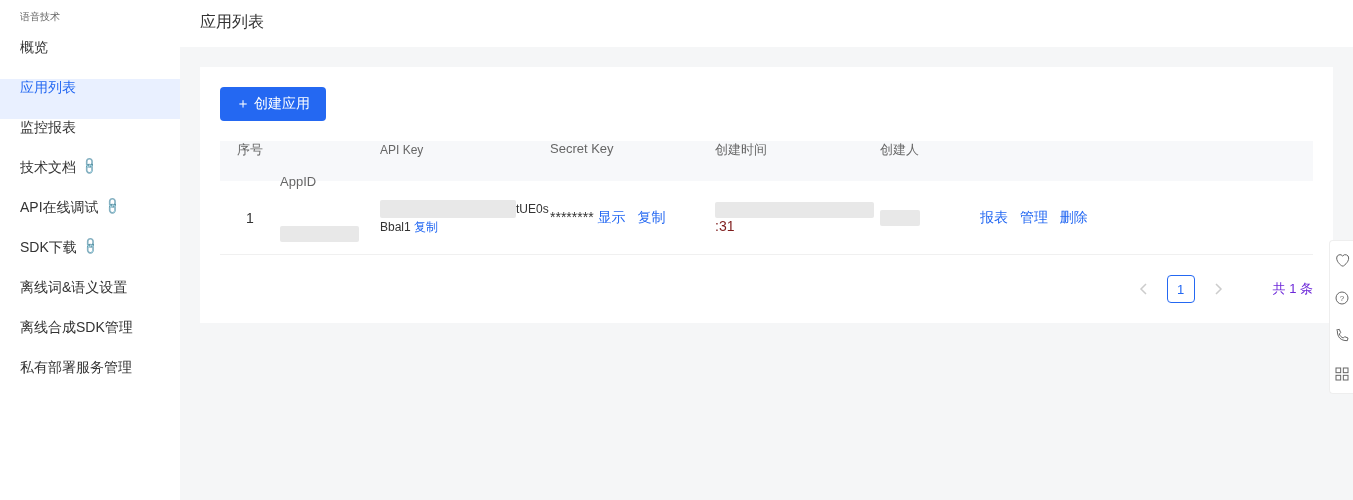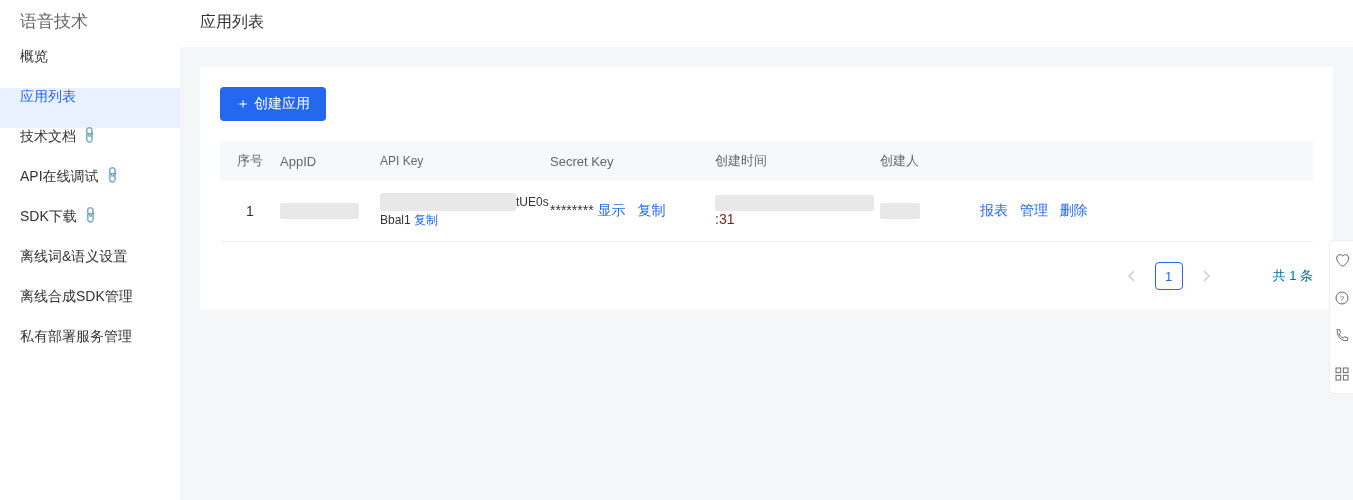--- a/index.html
+++ b/index.html
@@ -1,70 +1,73 @@
 <!DOCTYPE html>
 <html><head>
   <meta charset="utf-8">
   <style>
     * { margin: 0; padding: 0; box-sizing: border-box; }
     body { font-family: -apple-system, BlinkMacSystemFont, "Segoe UI", "PingFang SC", "Microsoft YaHei", sans-serif; font-size: 14px; color: #333; background: #f5f6f7; overflow: hidden; }
     .container { display: flex; width: 1353px; height: 500px; }
     
     .sidebar { width: 180px; background: #fff; padding-top: 10px; }
-    .sidebar-title { font-size: 17px; color: #666; padding: 0 20px 15px; }
+    .sidebar-title { font-size: 10px; color: #666; padding: 0 20px 15px; }
     .sidebar-item { display: flex; align-items: flex-start; height: 40px; padding: 0 20px; font-size: 14px; color: #333; cursor: pointer; }
     .sidebar-item.active { background: #e9f0ff; color: #2468f2; }
     .link-icon { margin-left: 6px; color: #999; font-size: 12px; transform: rotate(-45deg); display: inline-block; }
     
     .main { flex: 1; display: flex; flex-direction: column; background: #f5f6f7; }
     .page-header { background: #fff; padding: 12px 20px 14px; font-size: 16px; color: #333; margin-bottom: 20px; }
     
     .content { background: #fff; margin: 0 20px 20px 20px; padding: 20px; }
     
     .create-btn { display: inline-flex; align-items: center; background: #2468f2; color: #fff; border: none; padding: 8px 16px; border-radius: 4px; font-size: 14px; cursor: pointer; margin-bottom: 20px; }
     .create-btn .plus { margin-right: 4px; font-size: 14px; }
     
     .table { width: 100%; }
-    .table-header { display: flex; background: #f7f8fa; height: 40px; align-items: center; font-size: 13px; color: #666; }
+    .table-header { display: flex; background: #f7f8fa; height: 40px; font-size: 13px; color: #666; }
     .table-row { display: flex; align-items: center; min-height: 56px; border-bottom: 1px solid #f0f0f0; font-size: 14px; padding: 12px 0; }
     
     .col-seq { width: 60px; text-align: center; }
     .col-name { width: 165px; padding-left: 4px; }
-    .col-appid { width: 100px; }
+    .col-appid { width: 100px; margin-top: 33px; }
     .col-apikey { width: 170px; word-break: break-all; font-size: 12px; line-height: 1.5; }
     .col-secret { width: 165px; }
     .col-time { width: 165px; }
     .col-creator { width: 100px; }
     .col-actions { flex: 1; }
     
     .link { color: #2468f2; cursor: pointer; }
     .link + .link { margin-left: 8px; }
     .redacted { background: #e8e8e8; color: transparent; border-radius: 2px; user-select: none; display: inline-block; }
     .masked { color: #333; }
     .time-suffix { color: #7f1d1d; }
     
     .pagination { display: flex; justify-content: flex-end; align-items: center; margin-top: 20px; gap: 10px; }
     .page-arrow { width: 28px; height: 28px; display: flex; align-items: center; justify-content: center; color: #ccc; cursor: pointer; font-size: 12px; }
     .page-num { width: 28px; height: 28px; display: flex; align-items: center; justify-content: center; border: 1px solid #2468f2; color: #2468f2; border-radius: 4px; font-size: 13px; cursor: pointer; }
-    .page-total { font-size: 13px; color: #0369a1; margin-left: 42px; }
+    .page-total { font-size: 13px; color: #6d28d9; margin-left: 30px; }
     
     .float-toolbar { position: fixed; right: 0; top: 240px; width: 24px; background: #fff; border-left: 1px solid #eee; border-top: 1px solid #eee; border-bottom: 1px solid #eee; border-radius: 4px 0 0 4px; }
     .float-item { height: 38px; display: flex; align-items: center; justify-content: center; color: #666; font-size: 15px; cursor: pointer; }
   </style>
 </head>
 <body>
 
 <div class="container">
   <div class="sidebar">
     <div class="sidebar-title">语音技术</div>
     <div class="sidebar-item">
       <span>概览</span>
     </div>
     <div class="sidebar-item active">
       <span>应用列表</span>
+    </div>
+    <div class="sidebar-item">
+      <span>监控报表</span>
     </div>
     <div class="sidebar-item">
       <span>技术文档</span>
       <span class="link-icon">🔗</span>
     </div>
     <div class="sidebar-item">
       <span>API在线调试</span>
       <span class="link-icon">🔗</span>
     </div>
     <div class="sidebar-item">

